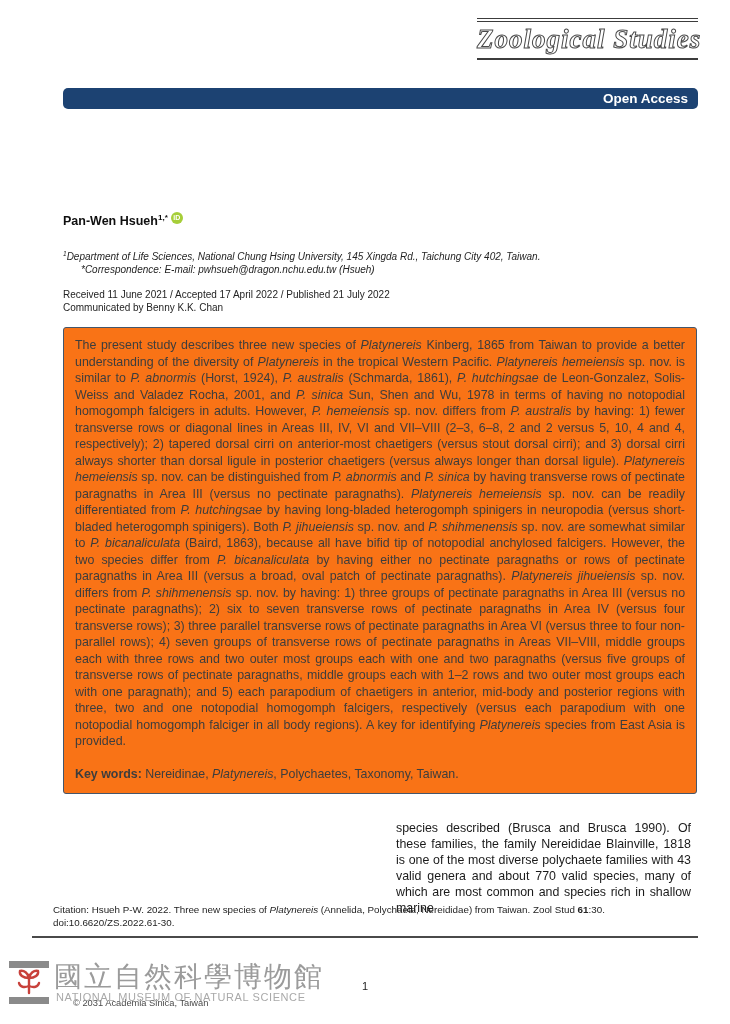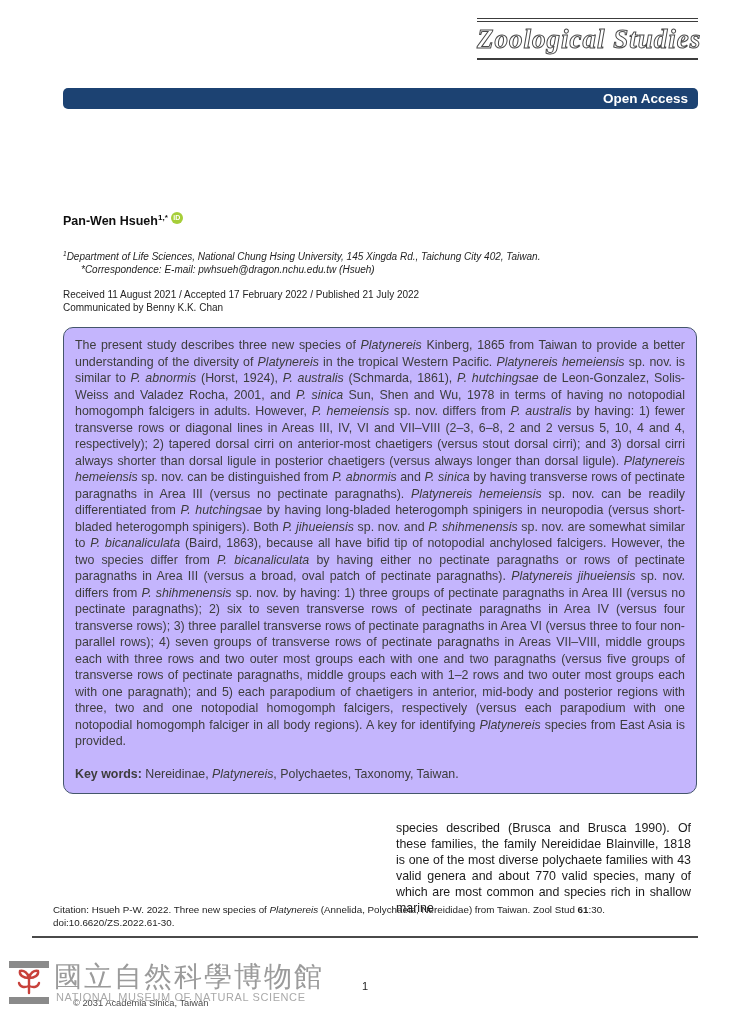--- a/index.html
+++ b/index.html
@@ -24,22 +24,22 @@
   .orcid-badge { display:inline-block; width:12px; height:12px; border-radius:50%; background:#a6ce39;
                   color:#fff; font-size:7px; font-weight:bold; text-align:center; line-height:12px;
                   margin-left:3px; vertical-align:super; cursor:pointer; }
 
   .affiliation { position:absolute; left:63px; top:250px; font-size:10px; line-height:13px; color:#242424; }
   .affiliation .line2 { padding-left:18px; }
 
   .dates { position:absolute; left:63px; top:288px; font-size:10px; line-height:13px; color:#242424; }
 
   .abstract-box { position:absolute; left:63px; top:327px; width:634px; box-sizing:border-box;
-                  border:1.5px solid #44566b; border-radius:10px; padding:9px 11px 11px 11px;
-                  font-size:12.4px; line-height:16.5px; color:#3d3d3d; text-align:justify; background:#c4b5fd; }
+                  border:1.5px solid #44566b; border-radius:3px; padding:9px 11px 11px 11px;
+                  font-size:12.4px; line-height:16.5px; color:#3d3d3d; text-align:justify; background:#f97316; }
   .abstract-box p { margin:0; }
   .abstract-box .keywords { margin-top:16px; }
 
   sup { font-size:65%; line-height:0; }
 
   .section-heading { position:absolute; left:63px; top:821px; width:299px; text-align:center;
                   font-weight:bold; font-size:12.5px; color:#111; letter-spacing:0.3px; }
   .col-left { position:absolute; left:63px; top:847px; width:299px; font-family:"Liberation Serif",serif;
                   font-size:12.4px; line-height:17.2px; text-align:justify; color:#1a1a1a; text-indent:26px; }
   .col-right { position:absolute; left:396px; top:820px; width:295px; font-family:Liberation Sans, sans-serif;
@@ -72,21 +72,21 @@
   <div class="author-line">
     <span><span style="font-weight: bold;">Pan-Wen Hsueh</span><sup style="font-weight: bold;">1,*</sup></span><span class="orcid-badge">iD</span>
   </div>
 
   <div class="affiliation">
     <div><sup style="font-style: italic;">1</sup><span style="font-style: italic;">Department of Life Sciences, National Chung Hsing University, 145 Xingda Rd., Taichung City 402, Taiwan.</span></div>
     <div class="line2"><span style="font-style: italic;">*Correspondence: E-mail: pwhsueh@dragon.nchu.edu.tw (Hsueh)</span></div>
   </div>
 
   <div class="dates">
-    <div>Received 11 August 2021 / Accepted 17 February 2022 / Published 21 July 2022</div>
+    <div>Received 11 June 2021 / Accepted 17 April 2022 / Published 21 July 2022</div>
     <div>Communicated by Benny K.K. Chan</div>
   </div>
 
   <div class="abstract-box">
     <p><span>The present study describes three new species of </span><span style="font-style: italic;">Platynereis</span><span> Kinberg, 1865 from Taiwan to provide a better understanding of the diversity of </span><span style="font-style: italic;">Platynereis</span><span> in the tropical Western Pacific. </span><span style="font-style: italic;">Platynereis hemeiensis</span><span> sp. nov. is similar to </span><span style="font-style: italic;">P. abnormis</span><span> (Horst, 1924), </span><span style="font-style: italic;">P. australis</span><span> (Schmarda, 1861), </span><span style="font-style: italic;">P. hutchingsae</span><span> de Leon-Gonzalez, Solis-Weiss and Valadez Rocha, 2001, and </span><span style="font-style: italic;">P. sinica</span><span> Sun, Shen and Wu, 1978 in terms of having no notopodial homogomph falcigers in adults. However, </span><span style="font-style: italic;">P. hemeiensis</span><span> sp. nov. differs from </span><span style="font-style: italic;">P. australis</span><span> by having: 1) fewer transverse rows or diagonal lines in Areas III, IV, VI and VII–VIII (2–3, 6–8, 2 and 2 versus 5, 10, 4 and 4, respectively); 2) tapered dorsal cirri on anterior-most chaetigers (versus stout dorsal cirri); and 3) dorsal cirri always shorter than dorsal ligule in posterior chaetigers (versus always longer than dorsal ligule). </span><span style="font-style: italic;">Platynereis hemeiensis</span><span> sp. nov. can be distinguished from </span><span style="font-style: italic;">P. abnormis</span><span> and </span><span style="font-style: italic;">P. sinica</span><span> by having transverse rows of pectinate paragnaths in Area III (versus no pectinate paragnaths). </span><span style="font-style: italic;">Platynereis hemeiensis</span><span> sp. nov. can be readily differentiated from </span><span style="font-style: italic;">P. hutchingsae</span><span> by having long-bladed heterogomph spinigers in neuropodia (versus short-bladed heterogomph spinigers). Both </span><span style="font-style: italic;">P. jihueiensis</span><span> sp. nov. and </span><span style="font-style: italic;">P. shihmenensis</span><span> sp. nov. are somewhat similar to </span><span style="font-style: italic;">P. bicanaliculata</span><span> (Baird, 1863), because all have bifid tip of notopodial anchylosed falcigers. However, the two species differ from </span><span style="font-style: italic;">P. bicanaliculata</span><span> by having either no pectinate paragnaths or rows of pectinate paragnaths in Area III (versus a broad, oval patch of pectinate paragnaths). </span><span style="font-style: italic;">Platynereis jihueiensis</span><span> sp. nov. differs from </span><span style="font-style: italic;">P. shihmenensis</span><span> sp. nov. by having: 1) three groups of pectinate paragnaths in Area III (versus no pectinate paragnaths); 2) six to seven transverse rows of pectinate paragnaths in Area IV (versus four transverse rows); 3) three parallel transverse rows of pectinate paragnaths in Area VI (versus three to four non-parallel rows); 4) seven groups of transverse rows of pectinate paragnaths in Areas VII–VIII, middle groups each with three rows and two outer most groups each with one and two paragnaths (versus five groups of transverse rows of pectinate paragnaths, middle groups each with 1–2 rows and two outer most groups each with one paragnath); and 5) each parapodium of chaetigers in anterior, mid-body and posterior regions with three, two and one notopodial homogomph falcigers, respectively (versus each parapodium with one notopodial homogomph falciger in all body regions). A key for identifying </span><span style="font-style: italic;">Platynereis</span><span> species from East Asia is provided.</span></p>
     <p class="keywords"><span style="font-weight: bold;">Key words: </span><span>Nereidinae, </span><span style="font-style: italic;">Platynereis</span><span>, Polychaetes, Taxonomy, Taiwan.</span></p>
   </div>
 
   <div class="col-right">species described (Brusca and Brusca 1990). Of these families, the family Nereididae Blainville, 1818 is one of the most diverse polychaete families with 43 valid genera and about 770 valid species, many of which are most common and species rich in shallow marine</div>
 

